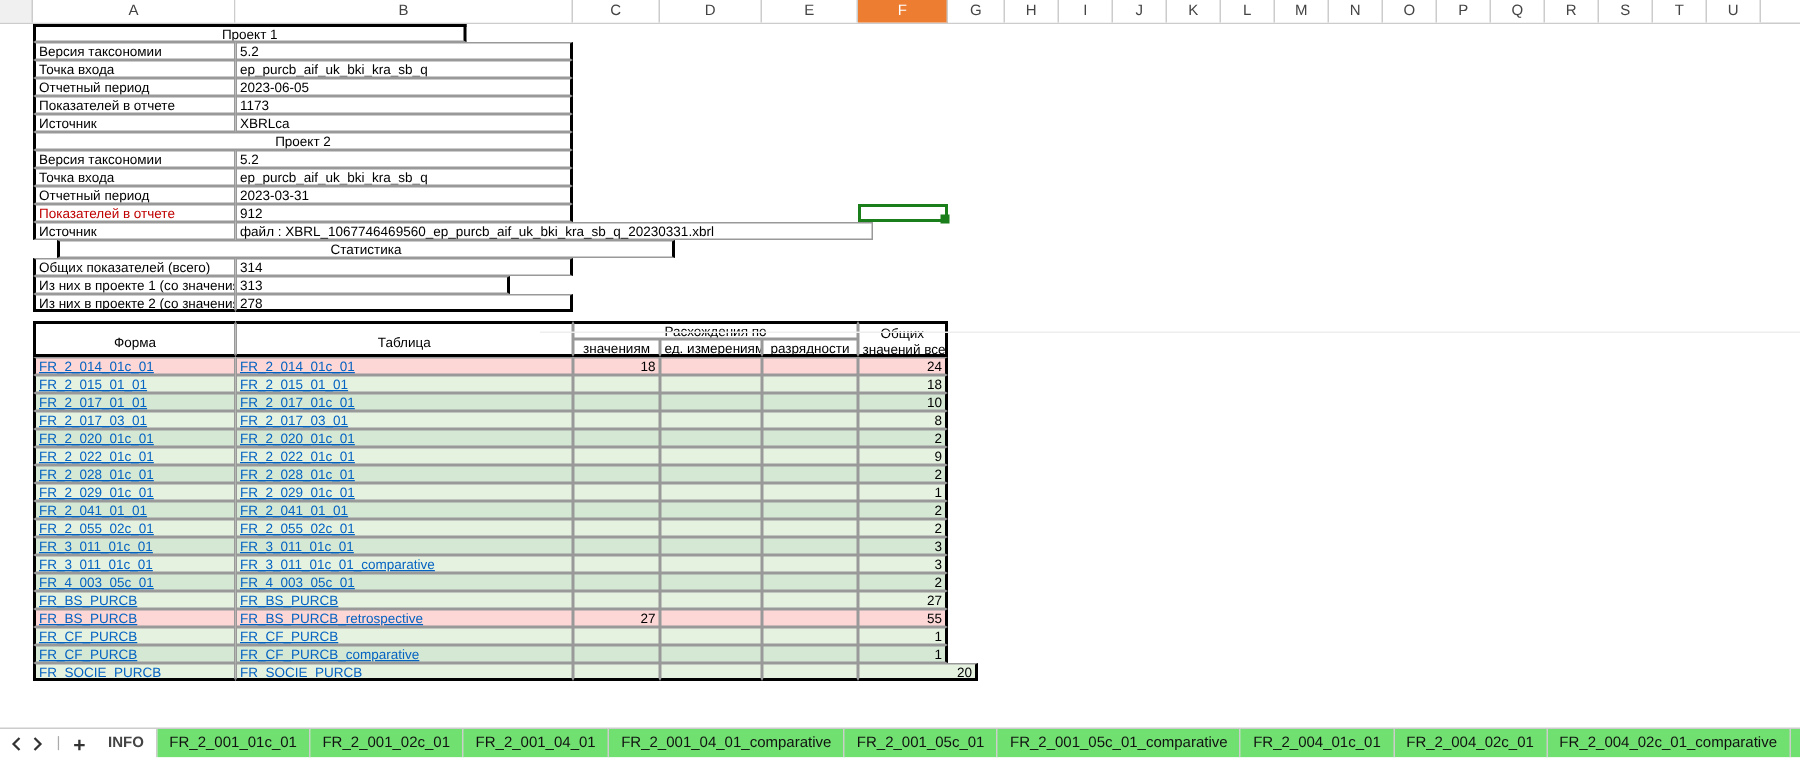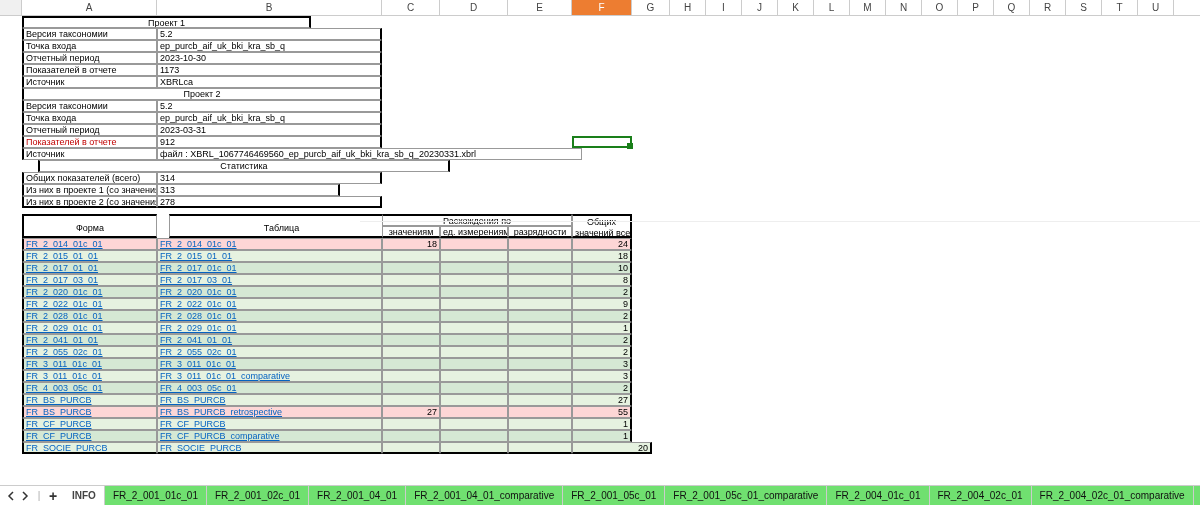--- a/index.html
+++ b/index.html
@@ -152,21 +152,21 @@
     </div>
 </div>
 
 <div class="spreadsheet" id="sheet" style="position: absolute; left: 0px; top: 16px;">
     <div class="cell center b2t b2l b2r" style="left: 22px; top: 0px; width: 289px; height: 12px; line-height: 11px;">Проект 1</div>
     <div class="cell b2l" style="left: 22px; top: 12px; width: 135px; height: 12px; line-height: 11px;">Версия таксономии</div>
     <div class="cell b2r" style="left: 157px; top: 12px; width: 225px; height: 12px; line-height: 11px;">5.2</div>
     <div class="cell b2l" style="left: 22px; top: 24px; width: 135px; height: 12px; line-height: 11px;">Точка входа</div>
     <div class="cell b2r" style="left: 157px; top: 24px; width: 225px; height: 12px; line-height: 11px;">ep_purcb_aif_uk_bki_kra_sb_q</div>
     <div class="cell b2l" style="left: 22px; top: 36px; width: 135px; height: 12px; line-height: 11px;">Отчетный период</div>
-    <div class="cell b2r" style="left: 157px; top: 36px; width: 225px; height: 12px; line-height: 11px;">2023-10-30</div>
+    <div class="cell b2r" style="left: 157px; top: 36px; width: 225px; height: 12px; line-height: 11px;">2023-06-05</div>
     <div class="cell b2l" style="left: 22px; top: 48px; width: 135px; height: 12px; line-height: 11px;">Показателей в отчете</div>
     <div class="cell b2r" style="left: 157px; top: 48px; width: 225px; height: 12px; line-height: 11px;">1173</div>
     <div class="cell b2l" style="left: 22px; top: 60px; width: 135px; height: 12px; line-height: 11px;">Источник</div>
     <div class="cell b2r" style="left: 157px; top: 60px; width: 225px; height: 12px; line-height: 11px;">XBRLca</div>
     <div class="cell center b2l b2r" style="left: 22px; top: 72px; width: 360px; height: 12px; line-height: 11px;">Проект 2</div>
     <div class="cell b2l" style="left: 22px; top: 84px; width: 135px; height: 12px; line-height: 11px;">Версия таксономии</div>
     <div class="cell b2r" style="left: 157px; top: 84px; width: 225px; height: 12px; line-height: 11px;">5.2</div>
     <div class="cell b2l" style="left: 22px; top: 96px; width: 135px; height: 12px; line-height: 11px;">Точка входа</div>
     <div class="cell b2r" style="left: 157px; top: 96px; width: 225px; height: 12px; line-height: 11px;">ep_purcb_aif_uk_bki_kra_sb_q</div>
     <div class="cell b2l" style="left: 22px; top: 108px; width: 135px; height: 12px; line-height: 11px;">Отчетный период</div>
@@ -176,21 +176,21 @@
     <div class="cell b2l" style="left: 22px; top: 132px; width: 135px; height: 12px; line-height: 11px;">Источник</div>
     <div class="cell " style="left: 157px; top: 132px; width: 425px; height: 12px; line-height: 11px; border-right: 1px solid rgb(153, 153, 153); overflow: visible;">файл : XBRL_1067746469560_ep_purcb_aif_uk_bki_kra_sb_q_20230331.xbrl</div>
     <div class="cell center b2l b2r" style="left: 38px; top: 144px; width: 412px; height: 12px; line-height: 11px;">Статистика</div>
     <div class="cell b2l" style="left: 22px; top: 156px; width: 135px; height: 12px; line-height: 11px;">Общих показателей (всего)</div>
     <div class="cell b2r" style="left: 157px; top: 156px; width: 225px; height: 12px; line-height: 11px;">314</div>
     <div class="cell b2l" style="left: 22px; top: 168px; width: 135px; height: 12px; line-height: 11px;">Из них в проекте 1 (со значениям</div>
     <div class="cell b2r" style="left: 157px; top: 168px; width: 183px; height: 12px; line-height: 11px;">313</div>
     <div class="cell b2l b2b" style="left: 22px; top: 180px; width: 135px; height: 12px; line-height: 11px;">Из них в проекте 2 (со значениям</div>
     <div class="cell b2r b2b" style="left: 157px; top: 180px; width: 225px; height: 12px; line-height: 11px;">278</div>
     <div class="cell center b2l b2t b2b" style="left: 22px; top: 198px; width: 135px; height: 24px; line-height: 24px;">Форма</div>
-    <div class="cell center b2t b2b" style="left: 157px; top: 198px; width: 225px; height: 24px; line-height: 24px; margin-left: 12px;">Таблица</div>
+    <div class="cell center b2t b2b" style="left: 157px; top: 198px; width: 225px; height: 24px; line-height: 24px;">Таблица</div>
     <div class="cell center b2t" style="left: 382px; top: 198px; width: 190px; height: 12px; line-height: 11px;">Расхождения по</div>
     <div class="cell center b2b" style="left: 382px; top: 210px; width: 58px; height: 12px; line-height: 11px;">значениям</div>
     <div class="cell center b2b" style="left: 440px; top: 210px; width: 68px; height: 12px; line-height: 11px;">ед. измерениям</div>
     <div class="cell center b2b" style="left: 508px; top: 210px; width: 64px; height: 12px; line-height: 11px;">разрядности</div>
     <div class="cell center b2t b2b b2r" style="left: 572px; top: 198px; width: 60px; height: 24px; line-height: 23px;">
       <div style="line-height:11px;padding-top:1px;">Общих<br>значений всего</div>
     </div>
     <div class="cell link pink b2l" style="left: 22px; top: 222px; width: 135px; height: 12px; line-height: 11px;">FR_2_014_01c_01</div>
     <div class="cell link pink" style="left: 157px; top: 222px; width: 225px; height: 12px; line-height: 11px;">FR_2_014_01c_01</div>
     <div class="cell right pink" style="left: 382px; top: 222px; width: 58px; height: 12px; line-height: 11px;">18</div>

